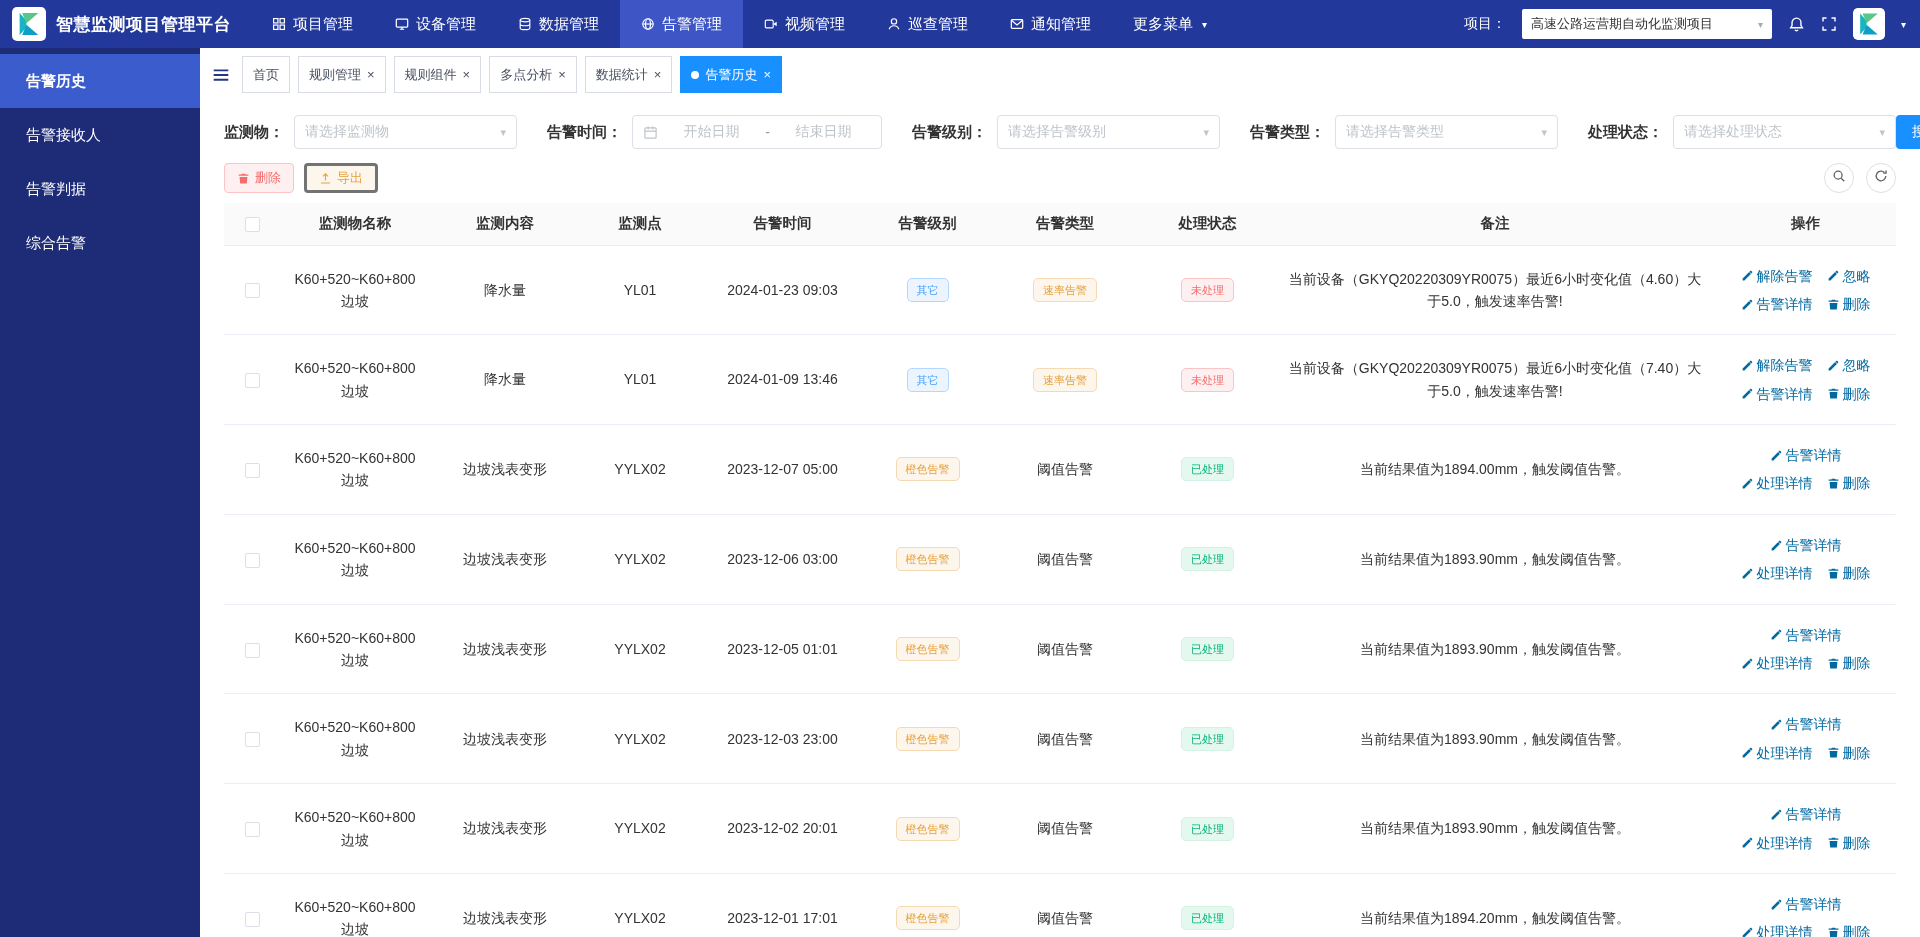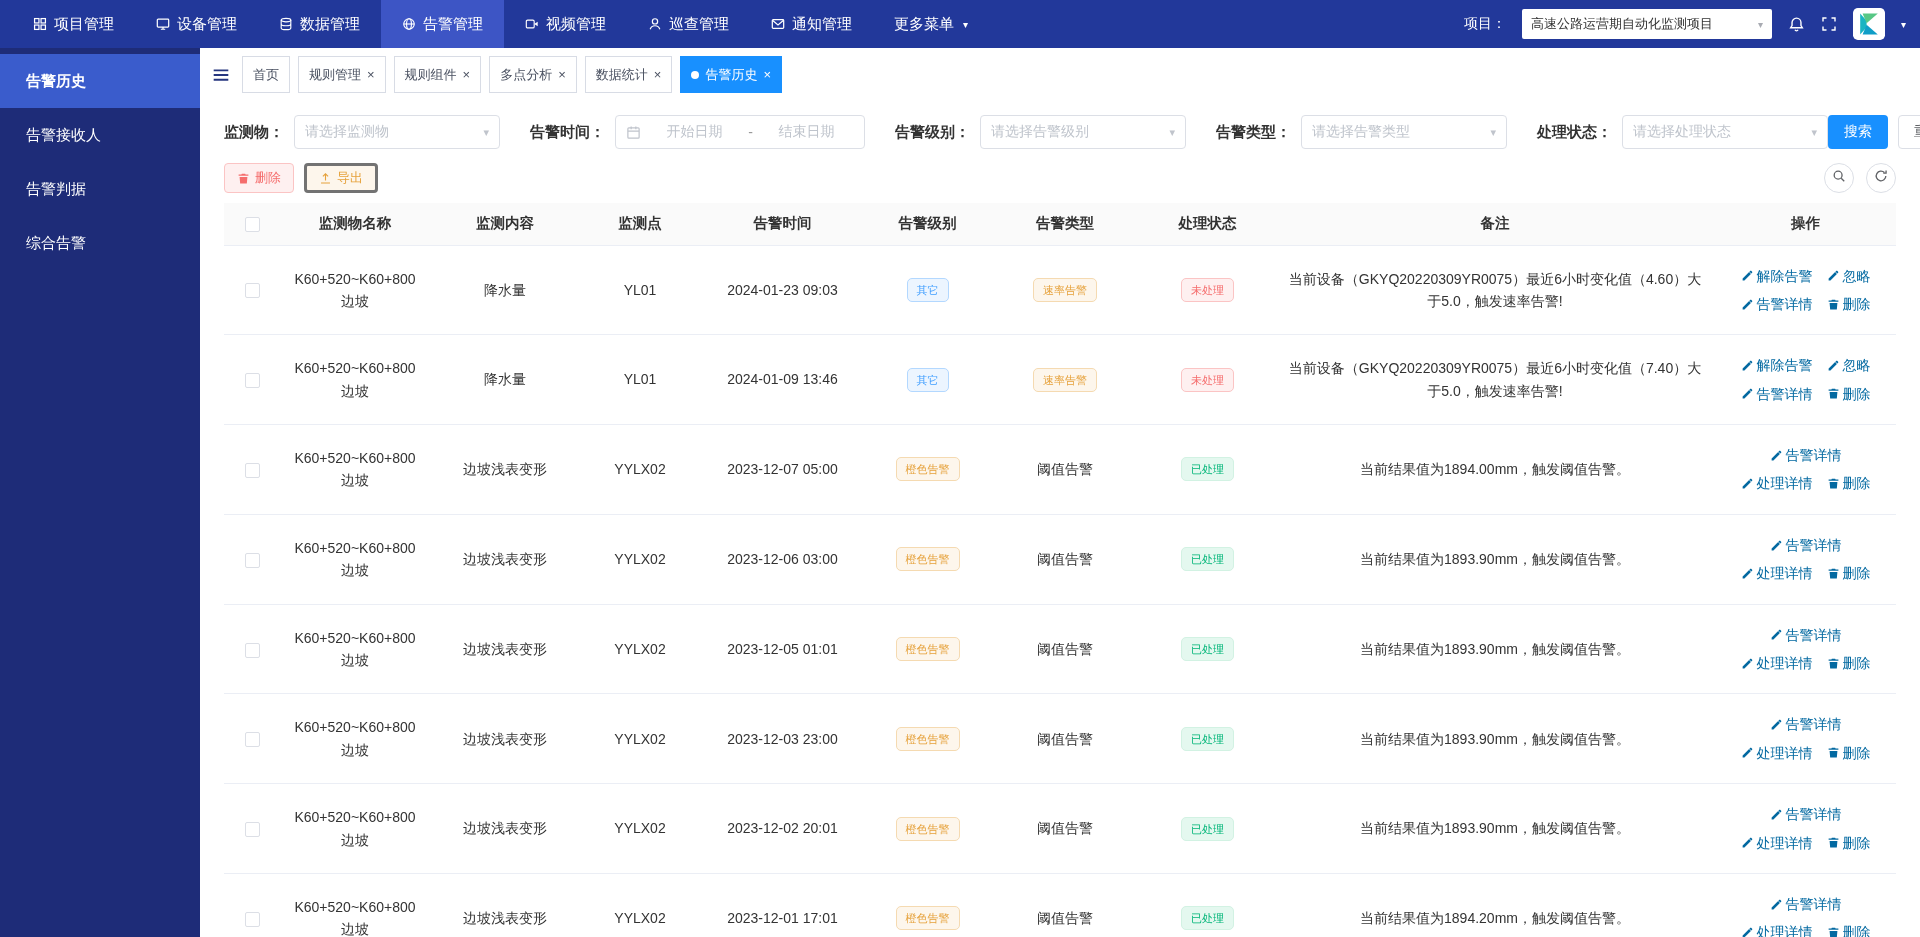--- a/index.html
+++ b/index.html
@@ -36,21 +36,21 @@
   .hamburger { color:#26367f; display:flex; cursor:pointer; margin-right:2px; }
   .tab { display:flex; align-items:center; height:37px; padding:0 10px; border:1px solid #d8dce5; background:#fff; font-size:13px; color:#495060; cursor:pointer; gap:6px; white-space:nowrap; }
   .tab.active { background:#1890ff; border-color:#1890ff; color:#fff; }
   .tab-dot { width:8px; height:8px; border-radius:50%; background:#fff; display:inline-block; }
   .tab-close { font-size:13px; line-height:1; }
 
   
   .filters { display:flex; align-items:center; padding:14px 24px 6px; }
   .fgroup { display:flex; align-items:center; margin-right:30px; }
   .flabel { font-size:15px; font-weight:700; color:#333; margin-right:10px; white-space:nowrap; }
-  .select { width:206px; height:34px; border:1px solid #dcdfe6; border-radius:4px; display:flex; align-items:center; justify-content:space-between; padding:0 10px; background:#fff; cursor:pointer; }
+  .select { width:223px; height:34px; border:1px solid #dcdfe6; border-radius:4px; display:flex; align-items:center; justify-content:space-between; padding:0 10px; background:#fff; cursor:pointer; }
   .select .ph { color:#bfc4cc; font-size:14px; white-space:nowrap; }
   .select .caret { color:#c0c4cc; font-size:11px; }
   .daterange { width:250px; height:34px; border:1px solid #dcdfe6; border-radius:4px; display:flex; align-items:center; gap:6px; padding:0 10px; background:#fff; }
   .daterange .icon { color:#c0c4cc; display:flex; }
   .daterange .ph { font-size:14px; color:#bfc4cc; flex:1; text-align:center; white-space:nowrap; }
   .daterange .sep { color:#999; font-size:14px; }
   .filter-buttons { margin-left:auto; display:flex; gap:10px; }
   .btn { height:34px; padding:0 15px; border-radius:4px; font-size:14px; display:flex; align-items:center; cursor:pointer; border:1px solid transparent; white-space:nowrap; }
   .btn-primary { background:#1890ff; color:#fff; }
   .btn-plain { background:#fff; border-color:#dcdfe6; color:#606266; }
@@ -76,20 +76,31 @@
   .badge.red    { color:#f56c6c; background:#fef0f0; border:1px solid #fbc4c4; }
   .badge.green  { color:#00b578; background:#e4f8ef; border:1px solid #d2f2e3; }
   .cell-time { white-space:nowrap; }
   .op { color:#0369a1; font-size:14px; display:inline-flex; align-items:center; gap:3px; margin:3px 7px; cursor:pointer; white-space:nowrap; text-decoration:none; }
   .op .icon { display:flex; }
 </style>
 </head>
 <body>
 
 <div class="navbar">
+  <div class="brand">
+    <span class="logo">
+        <svg viewBox="0 0 40 40" width="100%" height="100%">
+          <rect width="40" height="40" rx="6" fill="#ffffff"></rect>
+          <polygon points="9,7 9,33 17,24 17,16" fill="#19b5c2"></polygon>
+          <polygon points="12,7 31,7 17,19" fill="#57c785"></polygon>
+          <polygon points="17,21 31,33 12,33" fill="#0f9ec7"></polygon>
+        </svg>
+      </span>
+    <span class="brand-title">智慧监测项目管理平台</span>
+  </div>
   <div class="nav-items">
       <div class="nav-item">
         <span class="icon">
           <svg viewBox="0 0 16 16" width="14" height="14" fill="none" stroke="currentColor" stroke-width="1.4">
             <rect x="1.8" y="1.8" width="5" height="5"></rect>
             <rect x="9.2" y="1.8" width="5" height="5"></rect>
             <rect x="1.8" y="9.2" width="5" height="5"></rect>
             <rect x="9.2" y="9.2" width="5" height="5"></rect>
           </svg>
         </span>

